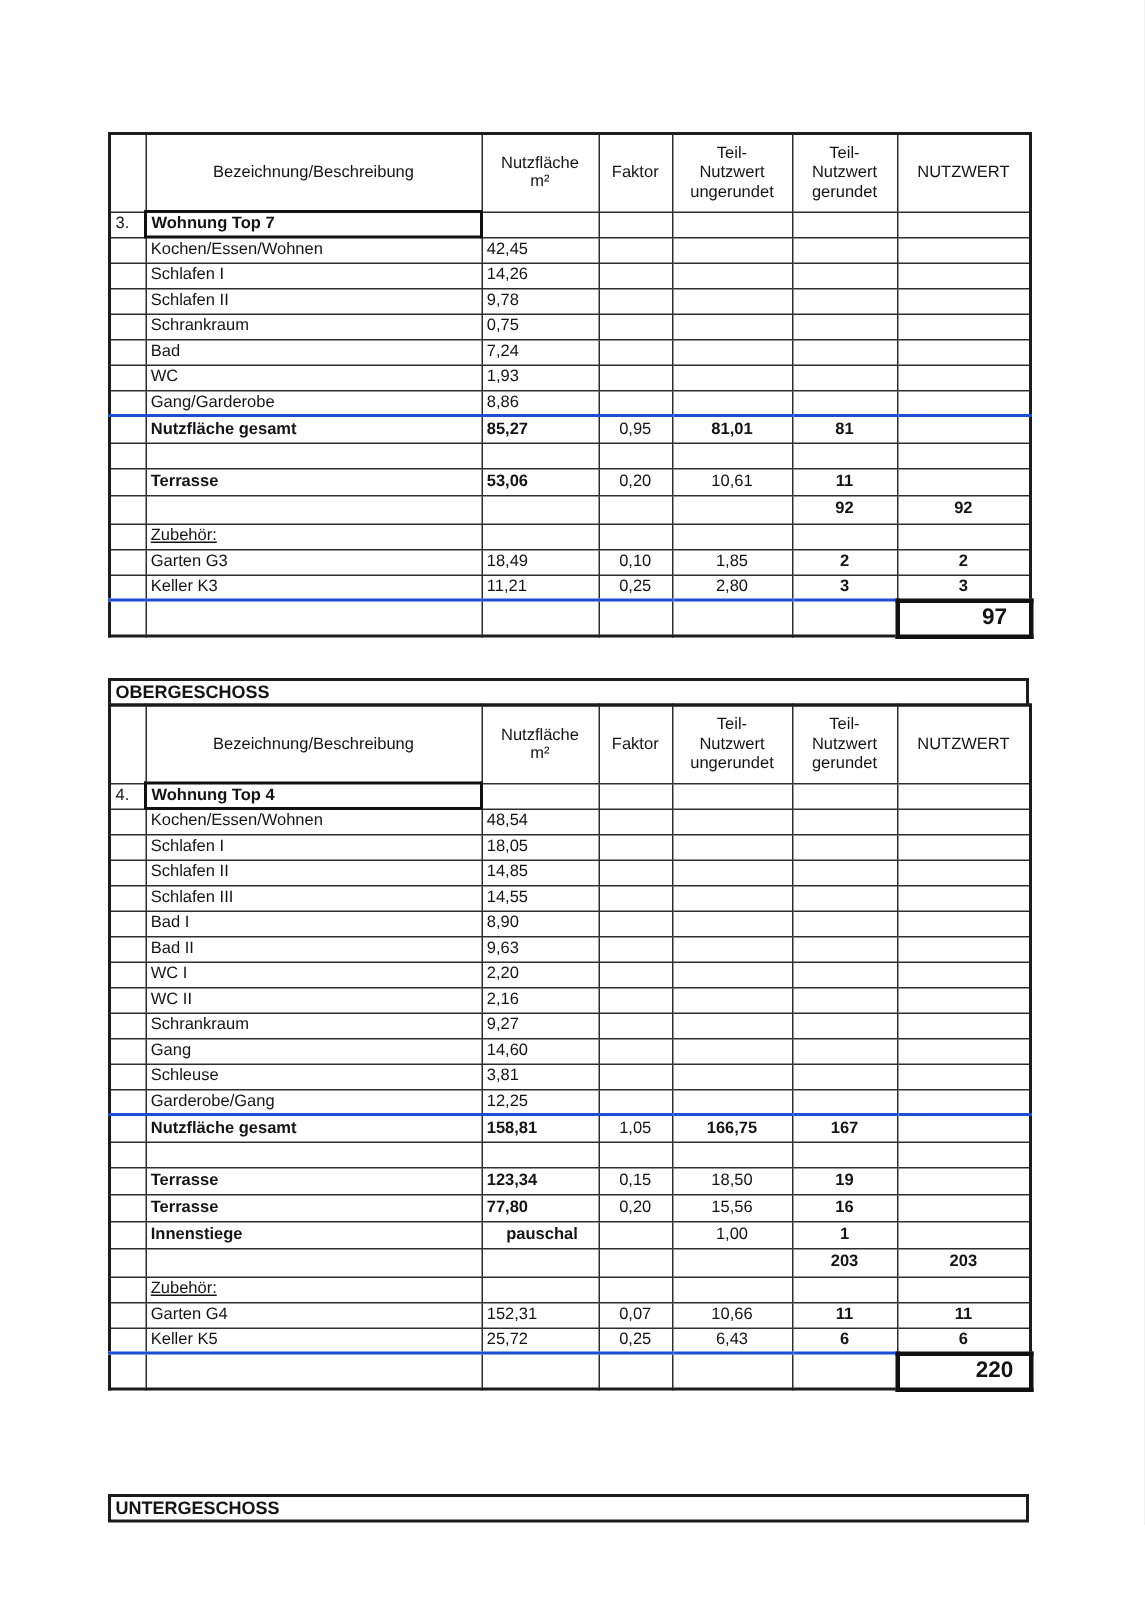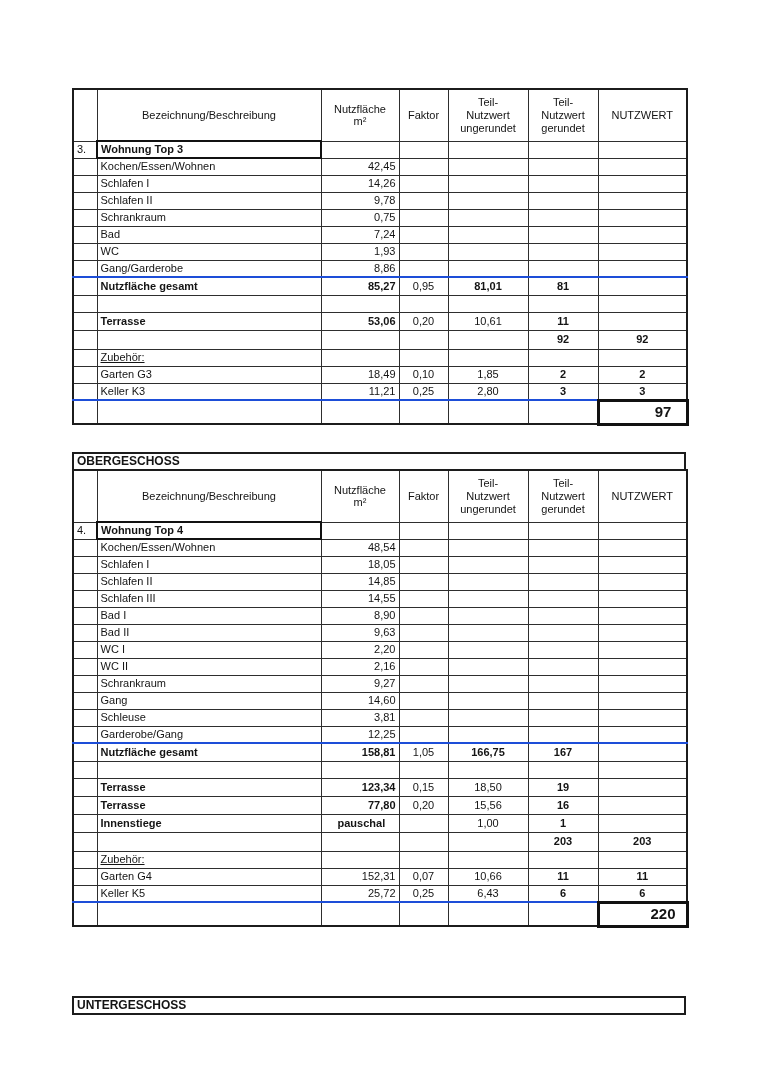--- a/index.html
+++ b/index.html
@@ -30,21 +30,21 @@
   }
   .vtable thead th {
     height:52px;
     font-weight:normal;
     text-align:center;
     white-space:pre-line;
   }
   td { height:16px; }
   .col-num   { text-align:left; }
   .col-label { text-align:left; }
-  .col-nf    { text-align:right; }
+  .col-nf    { }
   .col-fk    { text-align:center;margin-left:28px; }
   .col-tu    { text-align:center; }
   .col-tg, .col-nw { text-align:center; font-weight:bold; font-size:13px; }
   .bold { font-weight:bold; }
 
   tr.wohnung td { height:17px; }
   tr.wohnung .col-label { border:2px solid #111; font-weight:bold; }
   tr.total td { height:18px; }
   tr.thick-top td { border-top:2px solid #1d4ed8; }
   tr.empty td { height:17px; }
@@ -94,21 +94,21 @@
 ungerundet</th>
         <th>Teil-
 Nutzwert
 gerundet</th>
         <th>NUTZWERT</th>
       </tr>
     </thead>
     <tbody>
         <tr class="wohnung">
           <td class="col-num">3.</td>
-          <td class="col-label bold">Wohnung Top 3</td>
+          <td class="col-label bold">Wohnung Top 7</td>
           <td class="col-nf"></td>
           <td class="col-fk"></td>
           <td class="col-tu"></td>
           <td class="col-tg"></td>
           <td class="col-nw"></td>
         </tr>
         <tr class="item">
           <td class="col-num"></td>
           <td class="col-label">Kochen/Essen/Wohnen</td>
           <td class="col-nf">42,45</td>

